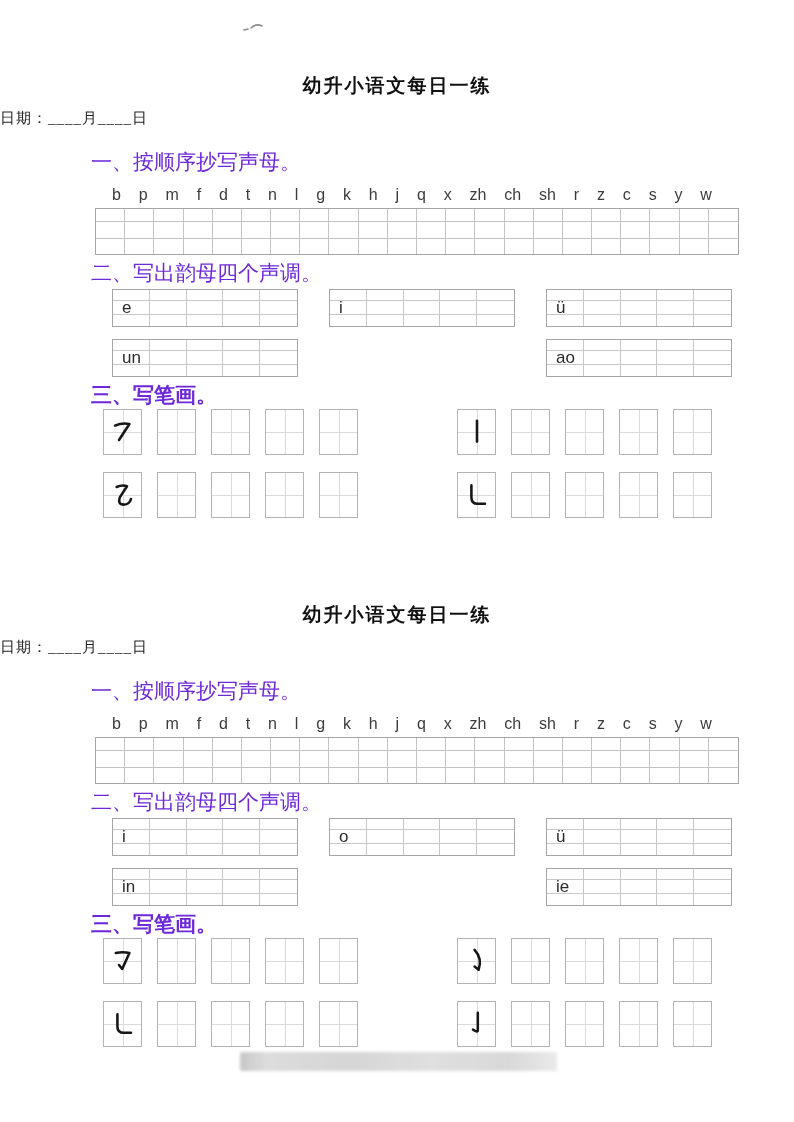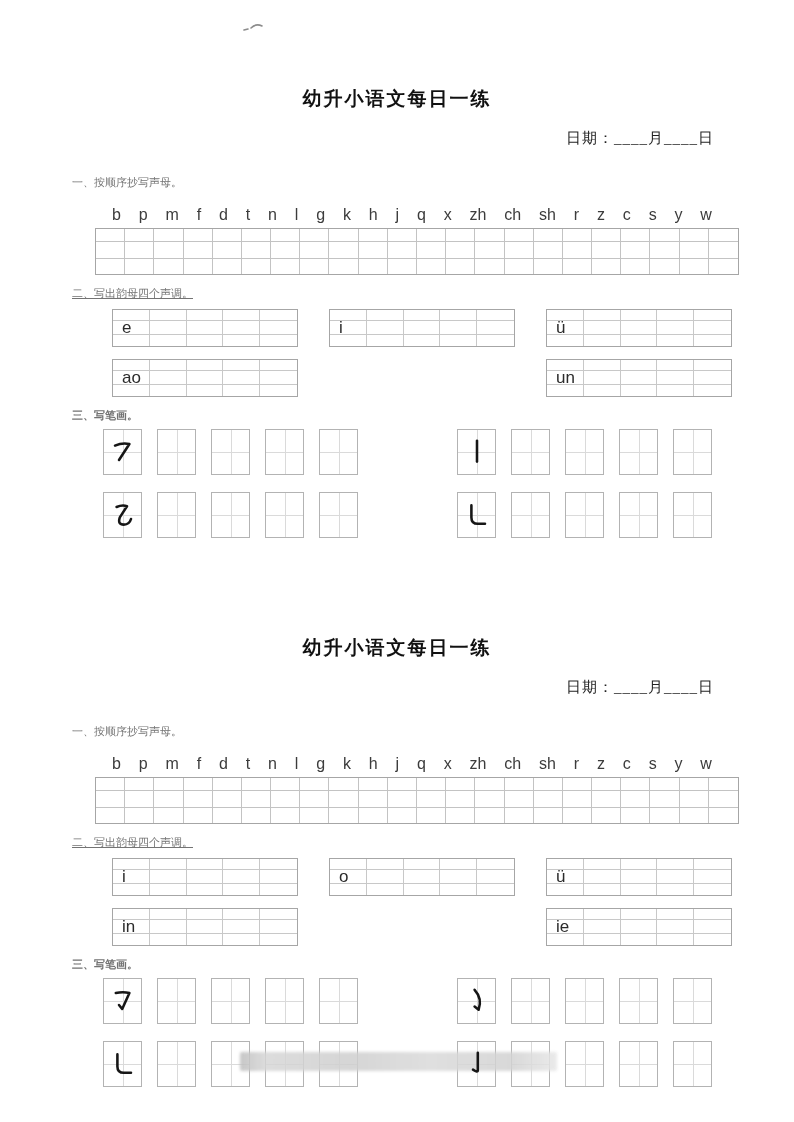--- a/index.html
+++ b/index.html
@@ -3,29 +3,29 @@
 <meta charset="utf-8">
 <style>
   html,body{margin:0;padding:0;background:#fff;}
   .page{position:relative;width:794px;height:1122px;background:#ffffff;overflow:hidden;
         font-family:"Liberation Serif",serif;color:#1c1c1c;}
 
   .sheet{}
   .sheet-1{padding-top:70px;}
   .sheet-2{padding-top:81px;}
 
-  .sheet-title{margin:17px;text-align:center;font-family:"Liberation Sans",sans-serif;
+  .sheet-title{margin:4px;text-align:center;font-family:"Liberation Sans",sans-serif;
                font-size:19px;font-weight:700;letter-spacing:2px;line-height:24px;color:#111;}
 
-  .date-line{margin-top:10px;padding-right:80px;text-align:right;
+  .date-line{margin-top:10px;padding-right:80px;text-align:left;
              font-size:15px;line-height:20px;letter-spacing:1px;color:#222;}
 
-  .heading{margin:0 0 0 72px;font-size:11px;font-weight:400;line-height:20px;color:#737373;}
+  .heading{margin:0 0 0 91px;font-size:21px;font-weight:400;line-height:20px;color:#6d28d9;}
   .heading.h-initials{margin-top:24px;}
-  .heading.h-finals{margin-top:8px;text-decoration:underline;}
+  .heading.h-finals{margin-top:8px;}
   .heading.h-strokes{margin-top:8px;font-weight:bold;}
 
   .initials-row{margin:13px 0 0 112px;width:600px;display:flex;justify-content:space-between;
                 font-family:"Liberation Sans",sans-serif;font-size:16px;line-height:20px;color:#3c3c3c;}
 
   .big-grid{margin:3px 0 0 95px;width:642px;display:grid;
             grid-template-rows:13px 17px 15px;border:1px solid #a6a6a6;box-sizing:content-box;}
   .big-grid > div{border-right:1px solid #c3c3c3;border-bottom:1px solid #c3c3c3;}
   .big-grid > div:nth-child(22n){border-right:none;}
   .big-grid > div:nth-child(n+45){border-bottom:none;}
@@ -231,39 +231,39 @@
           <div></div>
           <div></div>
           <div></div>
           <div></div>
           <div></div>
           <div></div>
           <div></div>
           <div></div>
           <div></div>
           <div></div>
+          <span class="pinyin-label">un</span>
+        </div>
+        <div class="pinyin-grid">
+          <div></div>
+          <div></div>
+          <div></div>
+          <div></div>
+          <div></div>
+          <div></div>
+          <div></div>
+          <div></div>
+          <div></div>
+          <div></div>
+          <div></div>
+          <div></div>
+          <div></div>
+          <div></div>
+          <div></div>
           <span class="pinyin-label">ao</span>
-        </div>
-        <div class="pinyin-grid">
-          <div></div>
-          <div></div>
-          <div></div>
-          <div></div>
-          <div></div>
-          <div></div>
-          <div></div>
-          <div></div>
-          <div></div>
-          <div></div>
-          <div></div>
-          <div></div>
-          <div></div>
-          <div></div>
-          <div></div>
-          <span class="pinyin-label">un</span>
         </div>
       </div>
 
     <p class="heading h-strokes">三、写笔画。</p>
     <div class="stroke-row sr1">
       <div class="stroke-group">
           <div class="tian-box">
             <svg viewBox="0 0 40 44" aria-label="㇇">
               <path d="M10 14 Q19 10 28 12 L15 32"></path>
             </svg>

